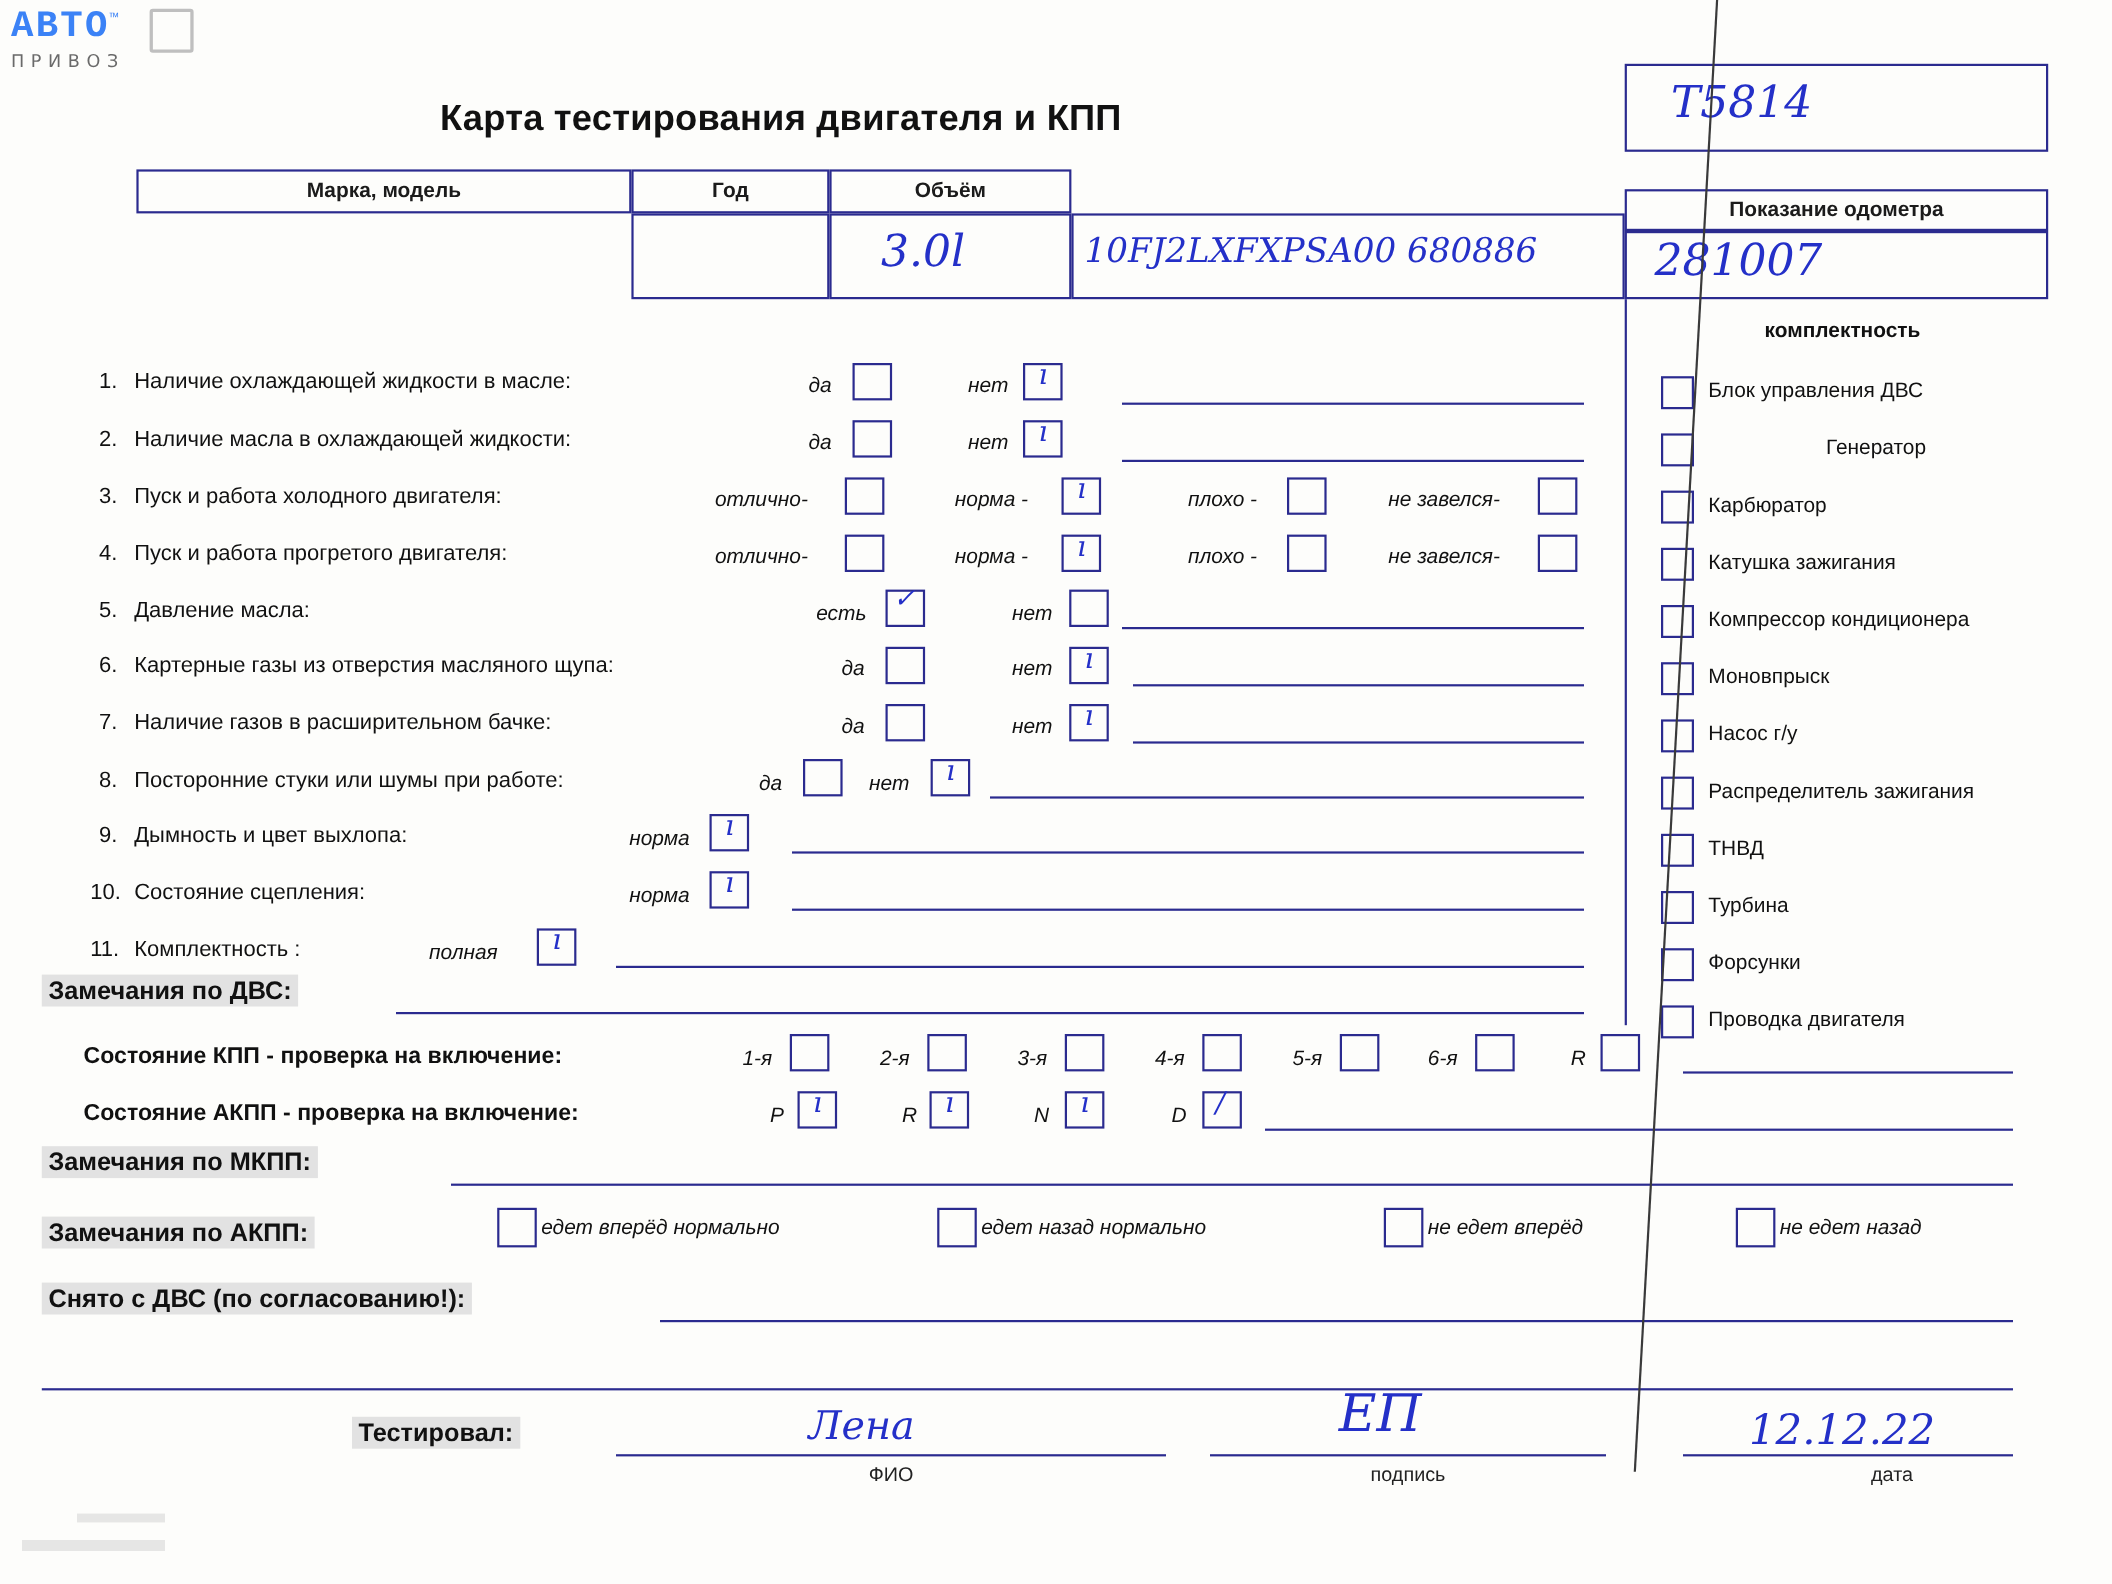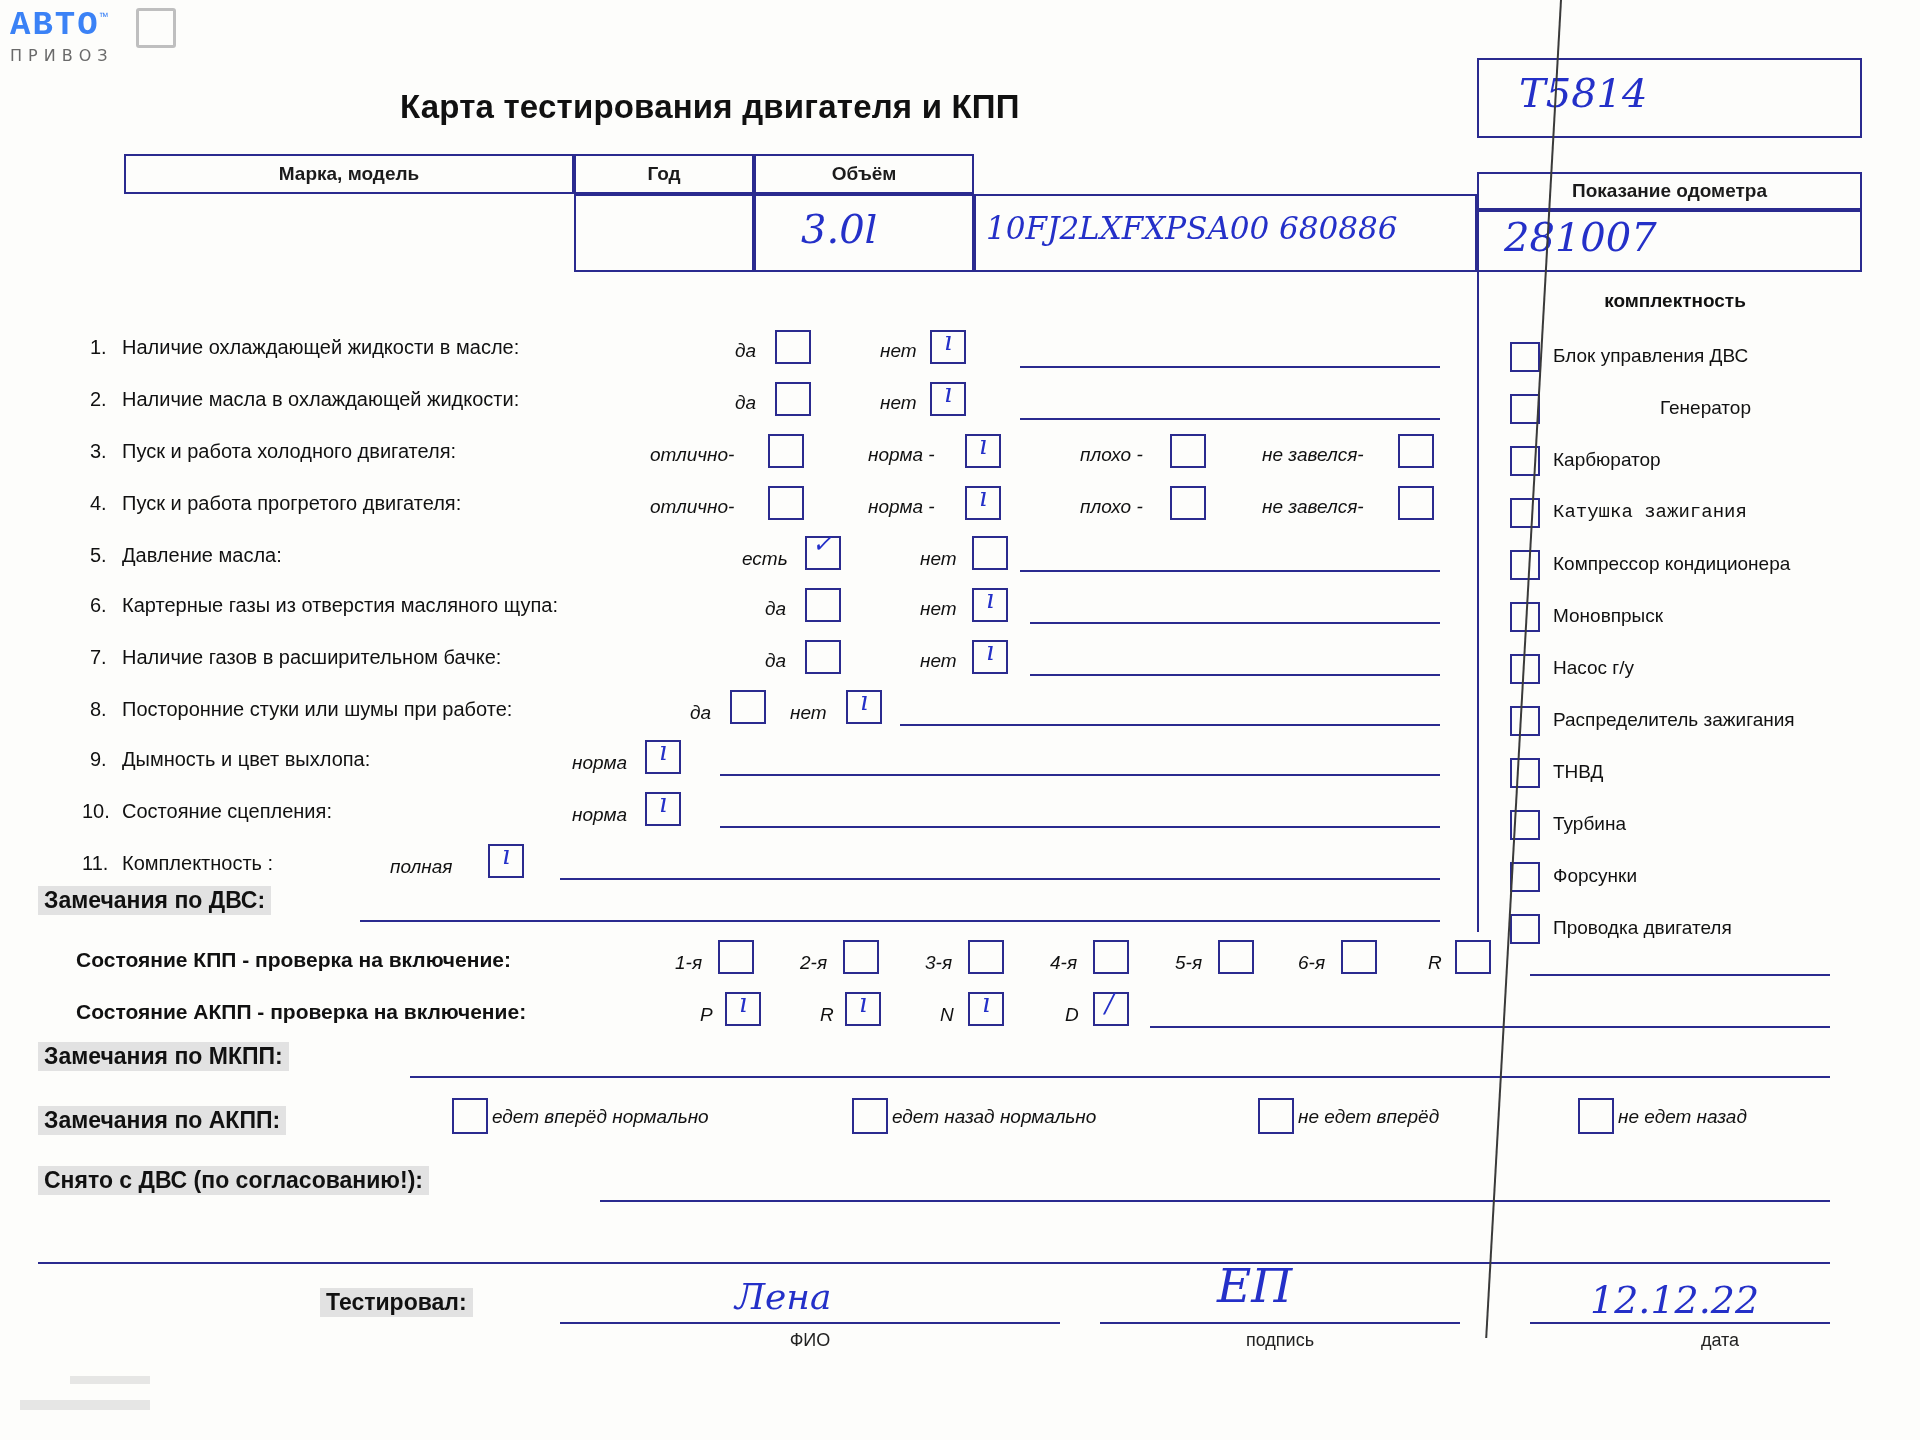--- a/index.html
+++ b/index.html
@@ -205,21 +205,21 @@
 
   <div class="compl-title" style="left:1510px; top:290px; width:330px;">комплектность</div>
 
   <div class="box" style="left:1510px; top:342px; width:30px; height:30px;"></div>
   <div class="compl-item" style="left:1553px; top:345px;">Блок управления ДВС</div>
   <div class="box" style="left:1510px; top:394px; width:30px; height:30px;"></div>
   <div class="compl-item" style="left:1634px; top:397px;margin-left:26px;">Генератор</div>
   <div class="box" style="left:1510px; top:446px; width:30px; height:30px;"></div>
   <div class="compl-item" style="left:1553px; top:449px;">Карбюратор</div>
   <div class="box" style="left:1510px; top:498px; width:30px; height:30px;"></div>
-  <div class="compl-item" style="left:1553px; top:501px;font-family:Liberation Mono, monospace;">Катушка зажигания</div>
+  <div class="compl-item" style="left:1553px; top:501px;">Катушка зажигания</div>
   <div class="box" style="left:1510px; top:550px; width:30px; height:30px;"></div>
   <div class="compl-item" style="left:1553px; top:553px;">Компрессор кондиционера</div>
   <div class="box" style="left:1510px; top:602px; width:30px; height:30px;"></div>
   <div class="compl-item" style="left:1553px; top:605px;text-align:center;">Моновпрыск</div>
   <div class="box" style="left:1510px; top:654px; width:30px; height:30px;"></div>
   <div class="compl-item" style="left:1553px; top:657px;">Насос г/у</div>
   <div class="box" style="left:1510px; top:706px; width:30px; height:30px;"></div>
   <div class="compl-item" style="left:1553px; top:709px;">Распределитель зажигания</div>
   <div class="box" style="left:1510px; top:758px; width:30px; height:30px;"></div>
   <div class="compl-item" style="left:1553px; top:761px;">ТНВД</div>

